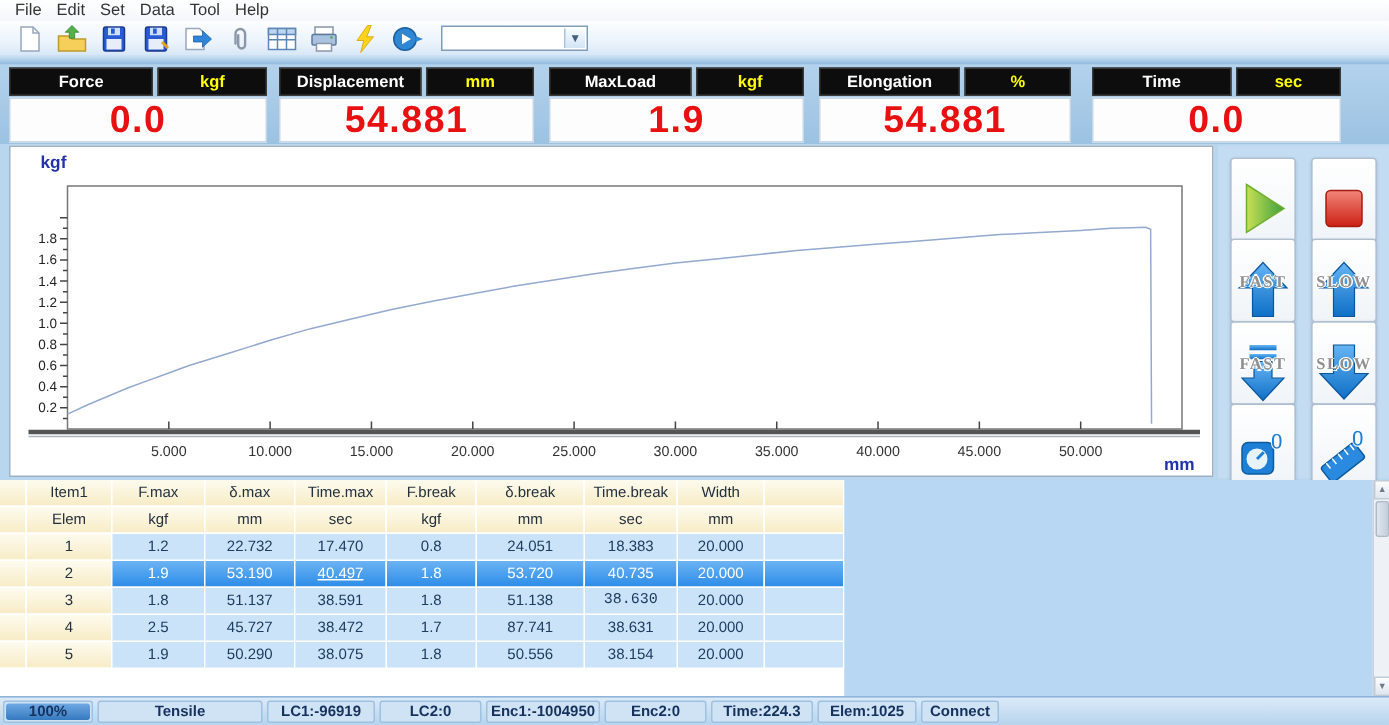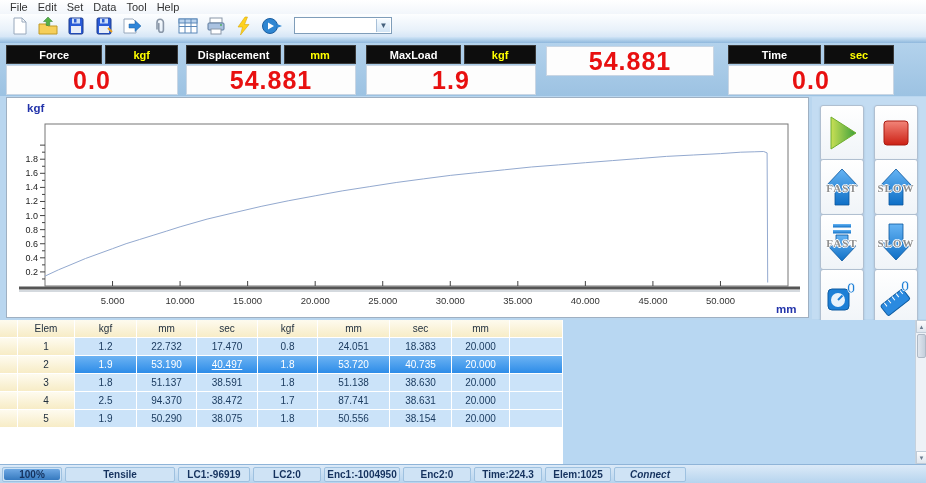--- a/index.html
+++ b/index.html
@@ -45,21 +45,21 @@
   
   #chartpanel { position:absolute; left:6px; top:97px; width:803px; height:221px;
     background:#fff; border:1px solid #9fb0c2; }
   #chartpanel svg { display:block; }
 
   
   #controls { position:absolute; left:812px; top:97px; width:114px; height:222px;
     background:#c3dcf2; }
   .ctl { position:absolute; width:44px; height:56px; background:linear-gradient(#ffffff,#f0f4f8);
     border:1px solid #b0bfd0; border-radius:3px; box-shadow:0 1px 2px rgba(60,90,130,.25);
-    display:flex; align-items:center; justify-content:center; }
+    display:flex; align-items:flex-end; justify-content:center; }
   .ctl svg { display:block; }
   .ctl .ovl { position:absolute; left:0; right:0; top:22px; text-align:center;
     font-family:"Liberation Serif", serif; font-weight:bold; font-size:11px; color:#8f8f8f;
     letter-spacing:1px;
     text-shadow:-1px 0 #fff, 1px 0 #fff, 0 -1px #fff, 0 1px #fff; pointer-events:none; }
 
   
   #bottom { position:absolute; left:0; top:320px; width:926px; height:144px; background:#b4d3ee; }
   #resulttable { position:absolute; left:0; top:0; width:563px; height:144px; overflow:hidden;
     background:#fff; }
@@ -215,20 +215,24 @@
       <div class="panel" style="left: 366px; width: 170px;">
         <div class="hdr">
           <div class="lab">MaxLoad</div>
           <div class="unit">kgf</div>
         </div>
         <div class="body">
           <div class="val">1.9</div>
         </div>
       </div>
       <div class="panel" style="left: 546px; width: 168px;">
+        <div class="hdr">
+          <div class="lab">Elongation</div>
+          <div class="unit">%</div>
+        </div>
         <div class="body">
           <div class="val">54.881</div>
         </div>
       </div>
       <div class="panel" style="left: 728px; width: 166px;">
         <div class="hdr">
           <div class="lab">Time</div>
           <div class="unit">sec</div>
         </div>
         <div class="body">
@@ -399,20 +403,32 @@
             </g>
             <text x="26" y="15" font-size="15" font-weight="bold" fill="#1d7fd6" stroke="#fff" stroke-width="0.6" font-family="Liberation Sans, sans-serif">0</text>
           </svg>
         </span>
       </div>
     </div>
   <div id="bottom">
     <div id="resulttable">
         <div class="trow">
           <div class="tcell c-cream" style="flex: 0 0 18px;"></div>
+          <div class="tcell c-cream" style="flex: 0 0 57px;">Item1</div>
+          <div class="tcell c-cream" style="flex: 0 0 62px;">F.max</div>
+          <div class="tcell c-cream" style="flex: 0 0 60px;">δ.max</div>
+          <div class="tcell c-cream" style="flex: 0 0 61px;">Time.max</div>
+          <div class="tcell c-cream" style="flex: 0 0 60px;">F.break</div>
+          <div class="tcell c-cream" style="flex: 0 0 72px;">δ.break</div>
+          <div class="tcell c-cream" style="flex: 0 0 62px;">Time.break</div>
+          <div class="tcell c-cream" style="flex: 0 0 58px;">Width</div>
+          <div class="tcell c-cream" style="flex: 0 0 53px;"></div>
+        </div>
+        <div class="trow">
+          <div class="tcell c-cream" style="flex: 0 0 18px;"></div>
           <div class="tcell c-cream" style="flex: 0 0 57px;">Elem</div>
           <div class="tcell c-cream" style="flex: 0 0 62px;">kgf</div>
           <div class="tcell c-cream" style="flex: 0 0 60px;">mm</div>
           <div class="tcell c-cream" style="flex: 0 0 61px;">sec</div>
           <div class="tcell c-cream" style="flex: 0 0 60px;">kgf</div>
           <div class="tcell c-cream" style="flex: 0 0 72px;">mm</div>
           <div class="tcell c-cream" style="flex: 0 0 62px;">sec</div>
           <div class="tcell c-cream" style="flex: 0 0 58px;">mm</div>
           <div class="tcell c-cream" style="flex: 0 0 53px;"></div>
         </div>
@@ -441,29 +457,29 @@
           <div class="tcell c-sel" style="flex: 0 0 53px;"></div>
         </div>
         <div class="trow">
           <div class="tcell c-cream" style="flex: 0 0 18px;"></div>
           <div class="tcell c-cream" style="flex: 0 0 57px;">3</div>
           <div class="tcell c-blue" style="flex: 0 0 62px;">1.8</div>
           <div class="tcell c-blue" style="flex: 0 0 60px;">51.137</div>
           <div class="tcell c-blue" style="flex: 0 0 61px;">38.591</div>
           <div class="tcell c-blue" style="flex: 0 0 60px;">1.8</div>
           <div class="tcell c-blue" style="flex: 0 0 72px;">51.138</div>
-          <div class="tcell c-blue" style="flex: 0 0 62px;">38.630</div>
+          <div class="tcell c-blue" style="flex: 0 0 62px; font-family: Liberation Mono, monospace;">38.630</div>
           <div class="tcell c-blue" style="flex: 0 0 58px;">20.000</div>
           <div class="tcell c-blue" style="flex: 0 0 53px;"></div>
         </div>
         <div class="trow">
           <div class="tcell c-cream" style="flex: 0 0 18px;"></div>
           <div class="tcell c-cream" style="flex: 0 0 57px;">4</div>
           <div class="tcell c-blue" style="flex: 0 0 62px;">2.5</div>
-          <div class="tcell c-blue" style="flex: 0 0 60px;">94.370</div>
+          <div class="tcell c-blue" style="flex: 0 0 60px;">45.727</div>
           <div class="tcell c-blue" style="flex: 0 0 61px;">38.472</div>
           <div class="tcell c-blue" style="flex: 0 0 60px;">1.7</div>
           <div class="tcell c-blue" style="flex: 0 0 72px;">87.741</div>
           <div class="tcell c-blue" style="flex: 0 0 62px;">38.631</div>
           <div class="tcell c-blue" style="flex: 0 0 58px;">20.000</div>
           <div class="tcell c-blue" style="flex: 0 0 53px;"></div>
         </div>
         <div class="trow">
           <div class="tcell c-cream" style="flex: 0 0 18px;"></div>
           <div class="tcell c-cream" style="flex: 0 0 57px;">5</div>
@@ -503,17 +519,17 @@
       </div>
       <div class="seg" style="width: 68px;">
         <span class="txt">Enc2:0</span>
       </div>
       <div class="seg" style="width: 68px;">
         <span class="txt">Time:224.3</span>
       </div>
       <div class="seg" style="width: 66px;">
         <span class="txt">Elem:1025</span>
       </div>
-      <div class="seg" style="width: 72px; font-style: italic;">
+      <div class="seg" style="width: 52px;">
         <span class="txt">Connect</span>
       </div>
     </div>
 </div>
 
 </body></html>

